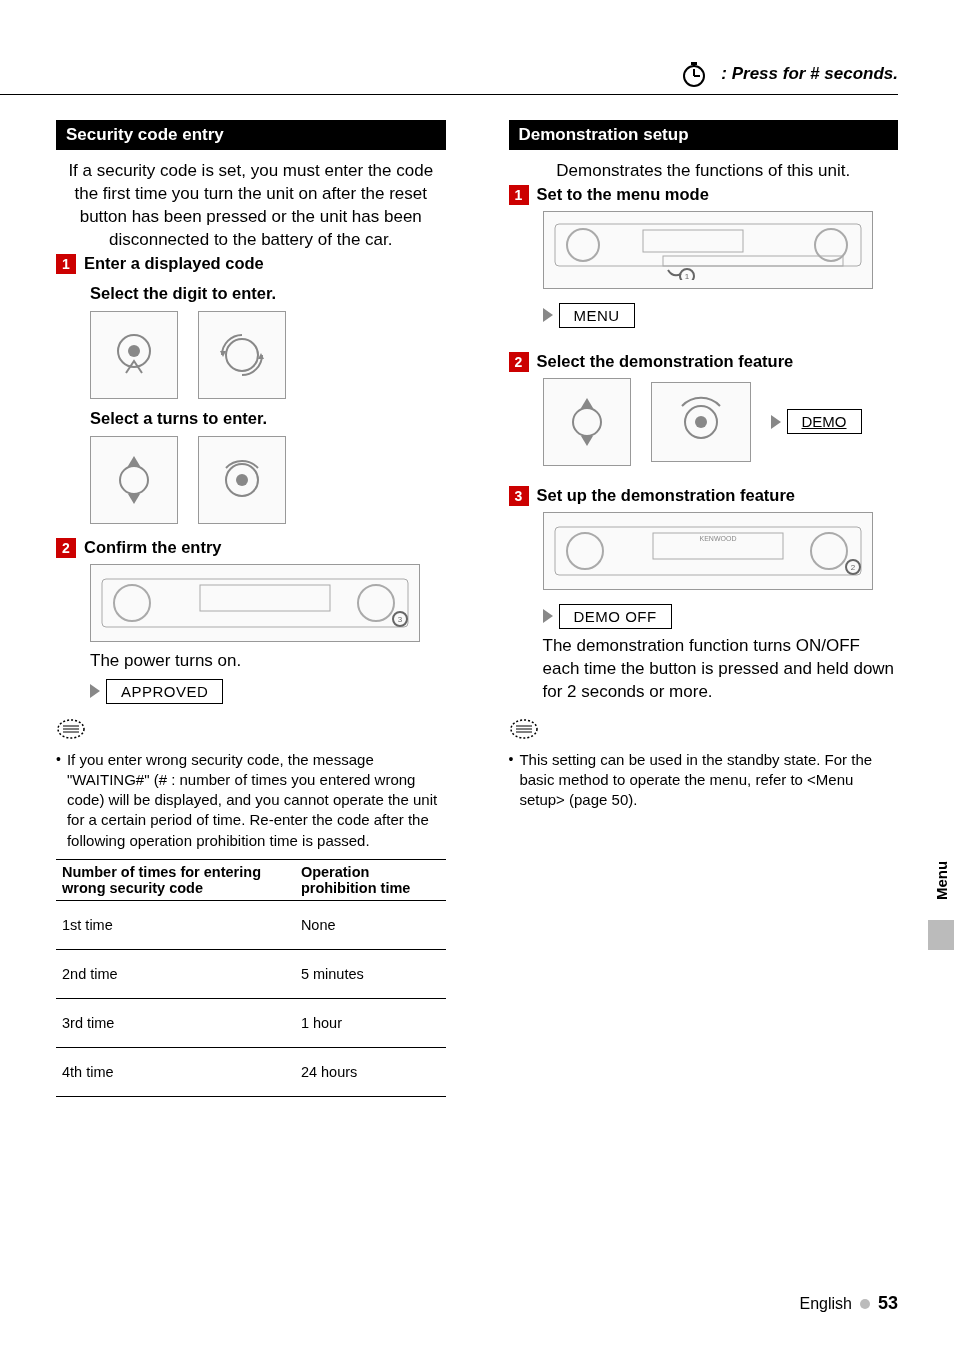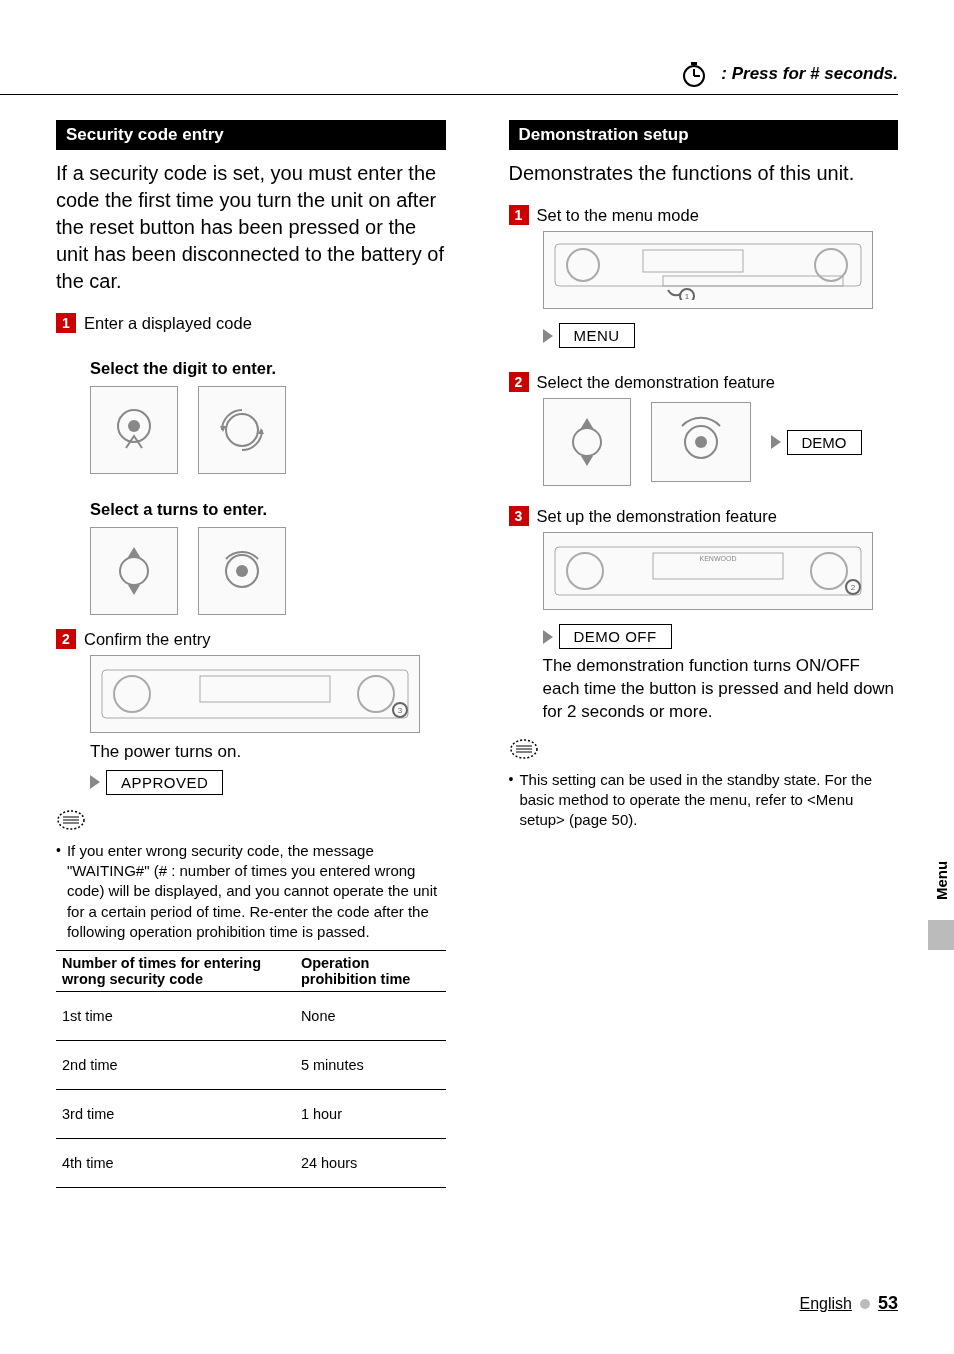--- a/index.html
+++ b/index.html
@@ -43,52 +43,53 @@
   .col { flex: 1 1 0; min-width: 0; }
   .section-bar {
     background: #000;
     color: #fff;
     font-weight: bold;
     font-size: 17px;
     padding: 5px 10px 5px 10px;
     margin-bottom: 10px;
   }
   .intro {
-    font-size: 20px;
+    font-size: 17px;
     line-height: 1.35;
-    margin-bottom: 18px;
+    margin-bottom: 2px;
+    text-align: center;
   }
   .step { margin-bottom: 14px; }
   .step-head {
     display: flex;
     align-items: center;
     gap: 8px;
     margin-bottom: 6px;
   }
   .step-num {
     background: #c00;
     color: #fff;
     font-weight: bold;
     font-size: 14px;
     width: 20px;
     height: 20px;
     display: flex;
     align-items: center;
     justify-content: center;
   }
   .step-title {
-    font-weight: normal;
+    font-weight: bold;
     font-size: 16.5px;
     text-align: center;
   }
   .substep {
     margin-left: 34px;
     font-weight: bold;
     font-size: 16.5px;
-    margin-top: 26px;
+    margin-top: 10px;
     margin-bottom: 8px;
   }
   .figure-row {
     margin-left: 34px;
     display:flex;
     gap: 20px;
     flex-wrap: wrap;
     align-items:center;
     margin-bottom: 8px;
   }
@@ -178,21 +179,20 @@
     font-size:15px;
   }
   .footer {
     position:absolute;
     bottom: 40px;
     right: 56px;
     font-size: 16px;
     display:flex;
     align-items:center;
     gap:8px;
-    text-decoration:underline;
   }
   .footer .dot {
     width:10px;height:10px;border-radius:50%;background:#bbb;
   }
   .footer .pnum { font-weight:bold; font-size:18px; }
 </style>
 </head>
 <body>
 
 <div class="page">
@@ -375,21 +375,21 @@
           </div>
           <div class="pic smallw">
             <svg width="70" height="60" viewBox="0 0 70 60">
               <circle cx="35" cy="30" r="16" fill="none" stroke="#888" stroke-width="2"></circle>
               <circle cx="35" cy="30" r="6" fill="#888"></circle>
               <path d="M16 14 A26 26 0 0 1 54 14" fill="none" stroke="#888" stroke-width="2"></path>
             </svg>
           </div>
           <div style="display:flex;align-items:center;gap:6px;">
             <div class="tri" style="width:0;height:0;border-top:7px solid transparent;border-bottom:7px solid transparent;border-left:10px solid #888;"></div>
-            <div class="box" style="border:1px solid #000;padding:3px 14px;font-size:15px;">DEMO</div>
+            <div class="box" style="border:1px solid #000;padding:3px 14px;font-size:15px;text-decoration:underline;">DEMO</div>
           </div>
         </div>
       </div>
 
       <div class="step" style="margin-top:20px;">
         <div class="step-head">
           <div class="step-num">3</div>
           <div class="step-title">Set up the demonstration  feature</div>
         </div>
         <div class="figure-row">

